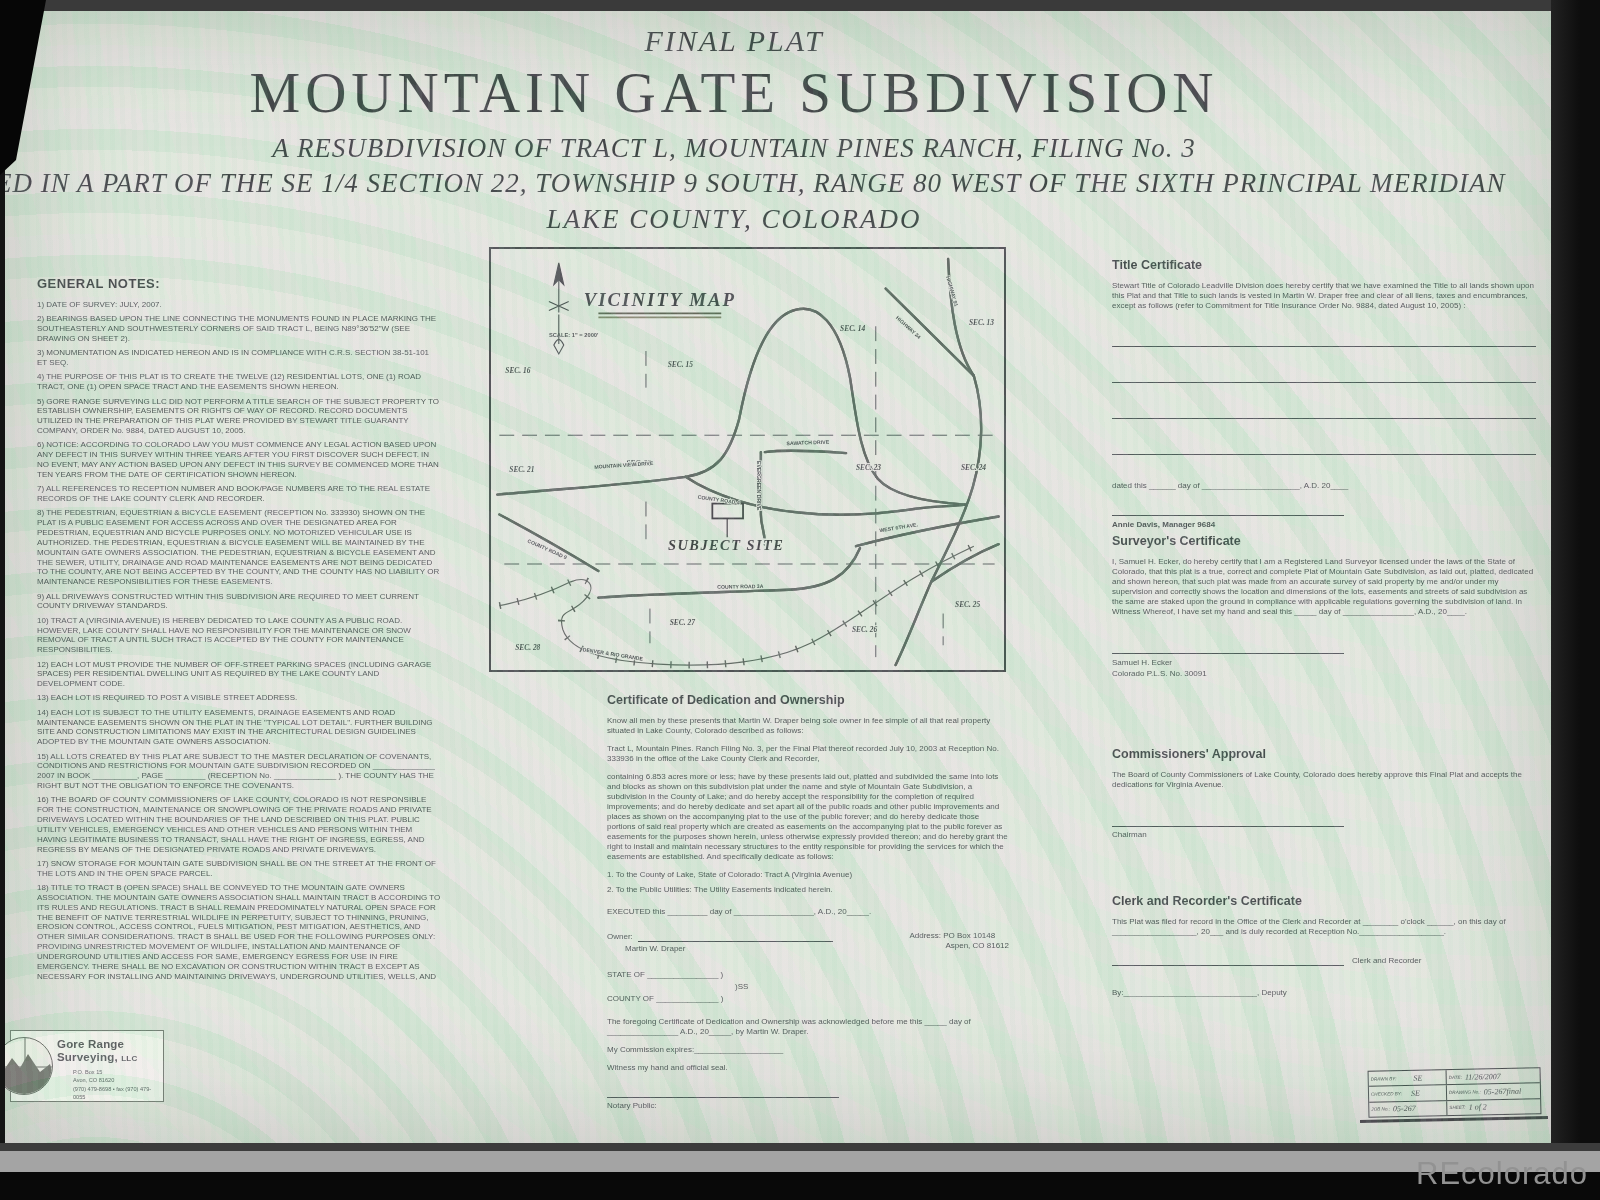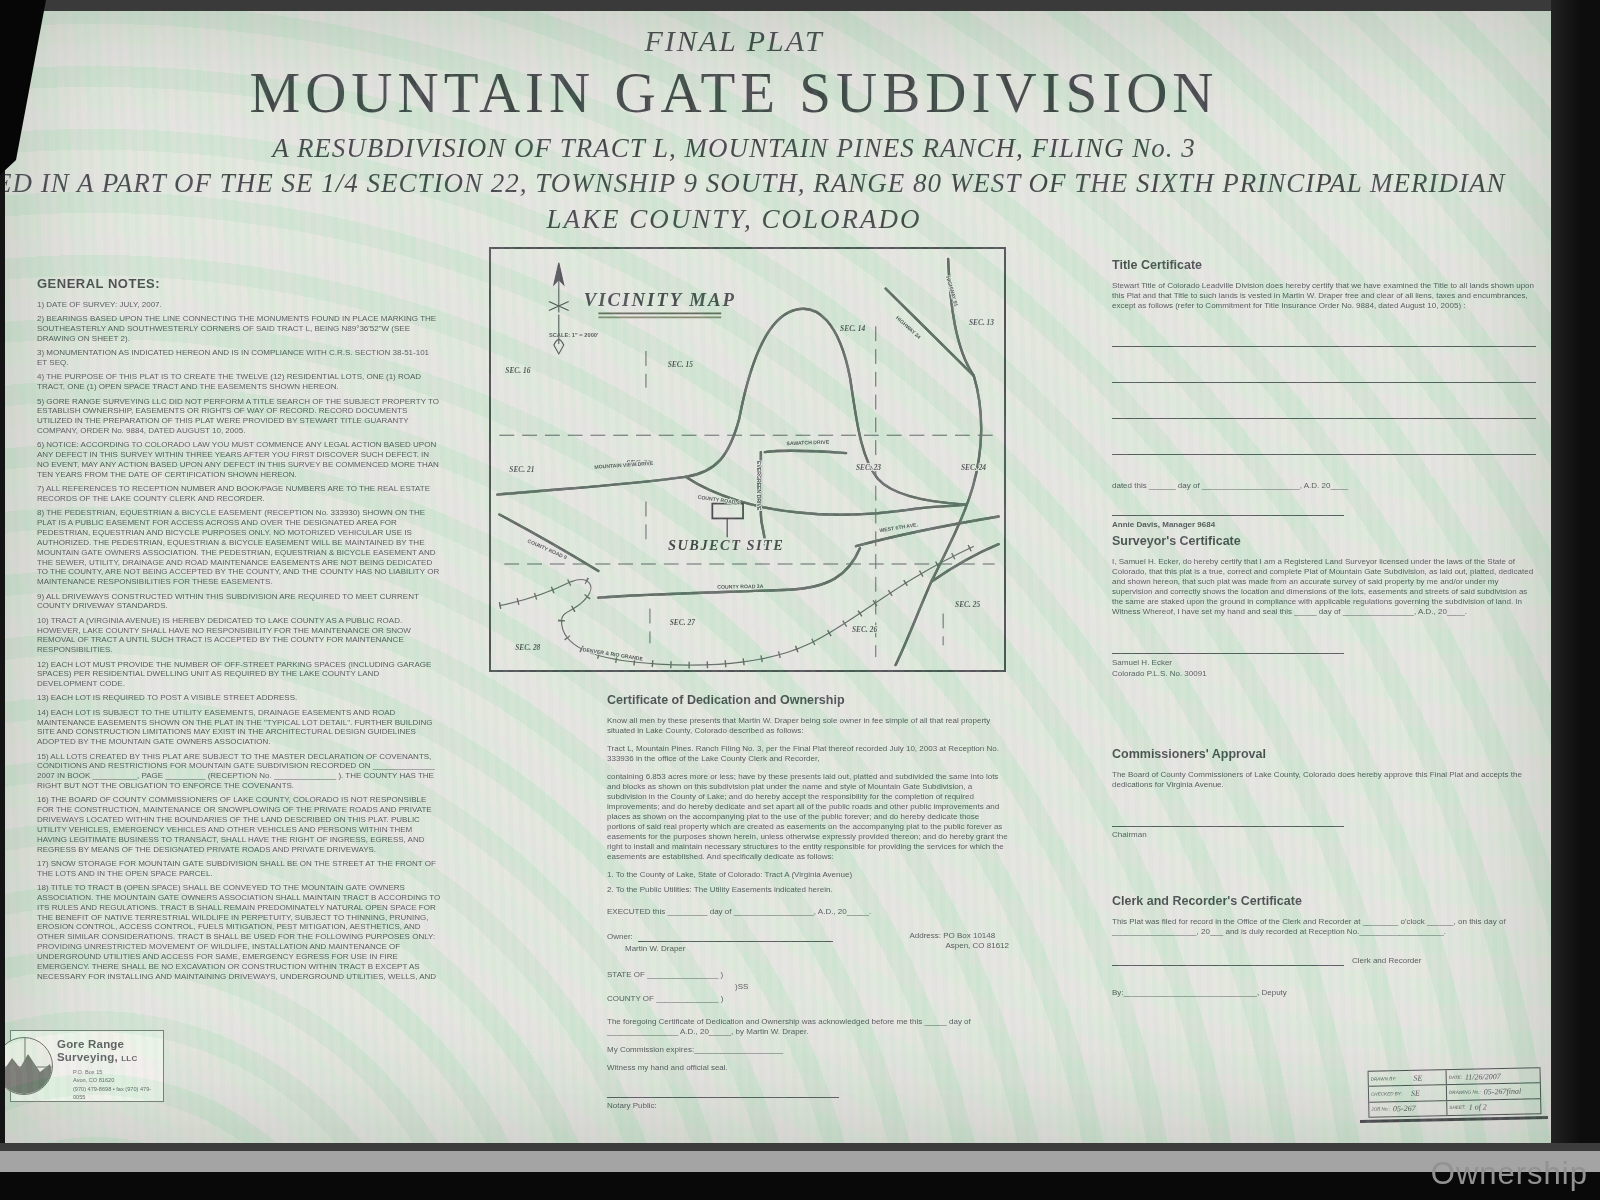--- a/index.html
+++ b/index.html
@@ -335,15 +335,15 @@
     <div class="moire"></div>
   </div>
 
   <div class="frame-top"></div>
   <div class="frame-left"></div>
   <div class="corner-tl"></div>
   <div class="frame-right"></div>
   <div class="band-shadow"></div>
   <div class="band-gray"></div>
   <div class="band-black"></div>
-  <div class="watermark">Ownership</div>
+  <div class="watermark">REcolorado</div>
 
 </div>
 
 </body></html>

